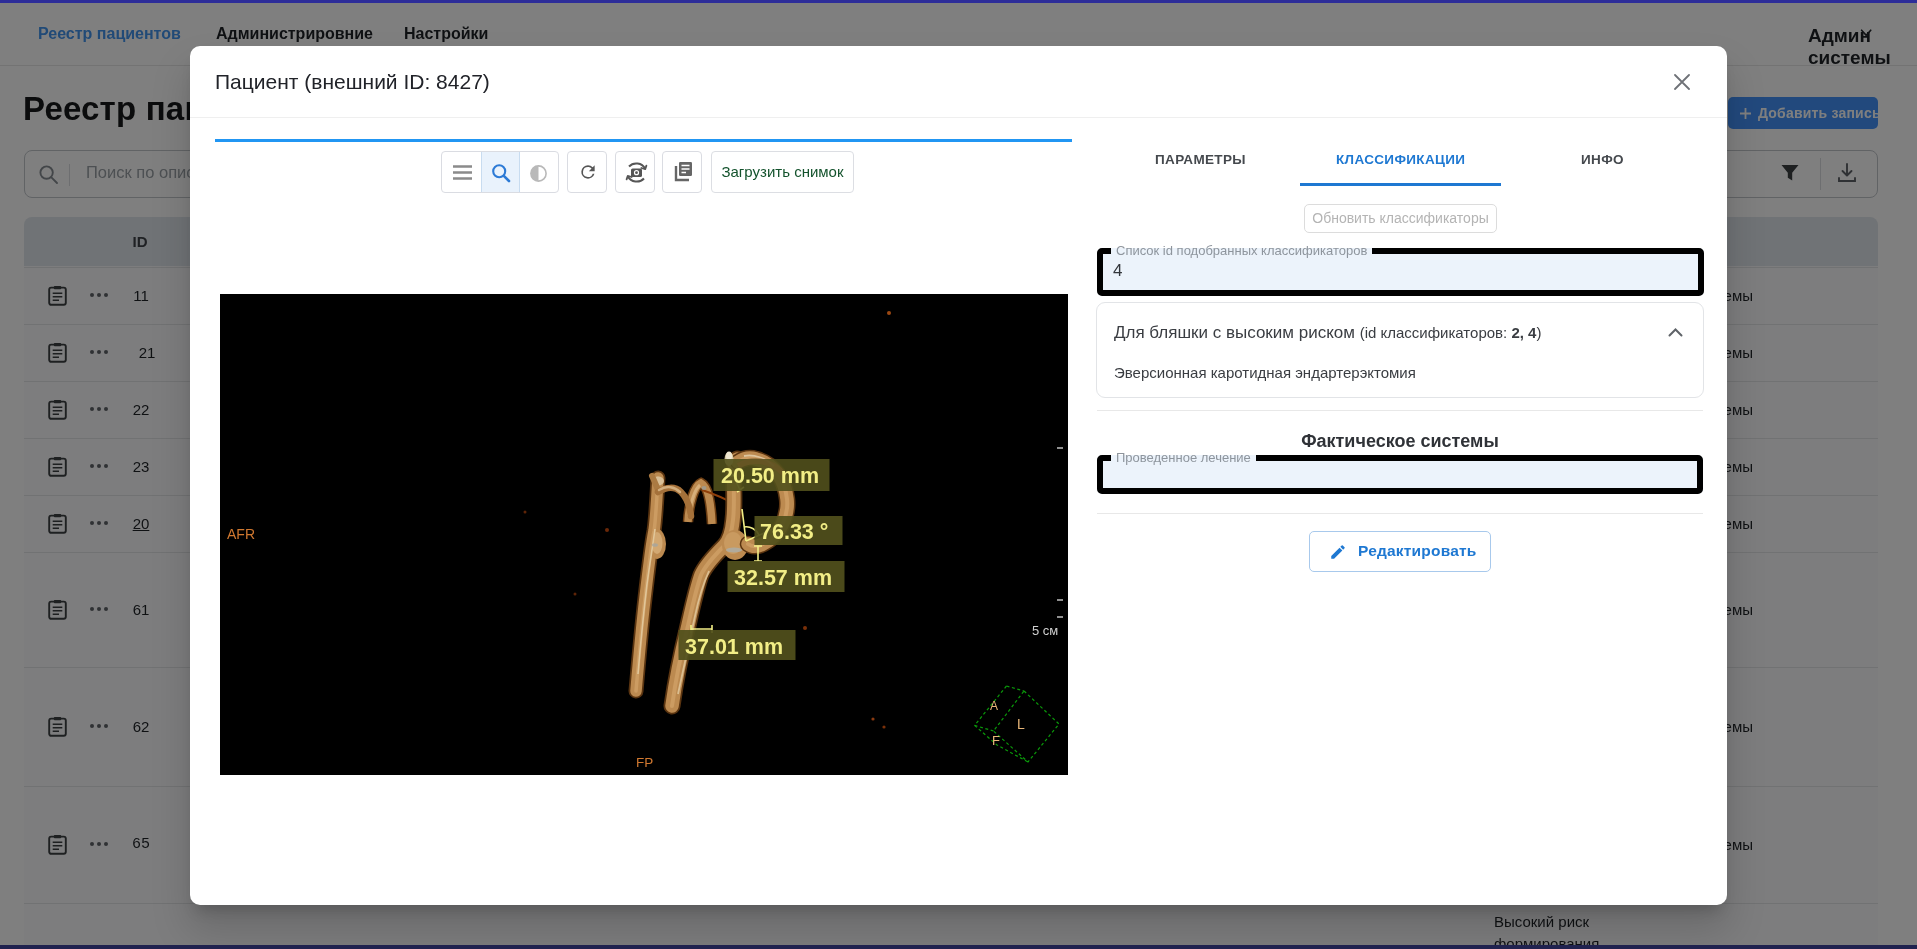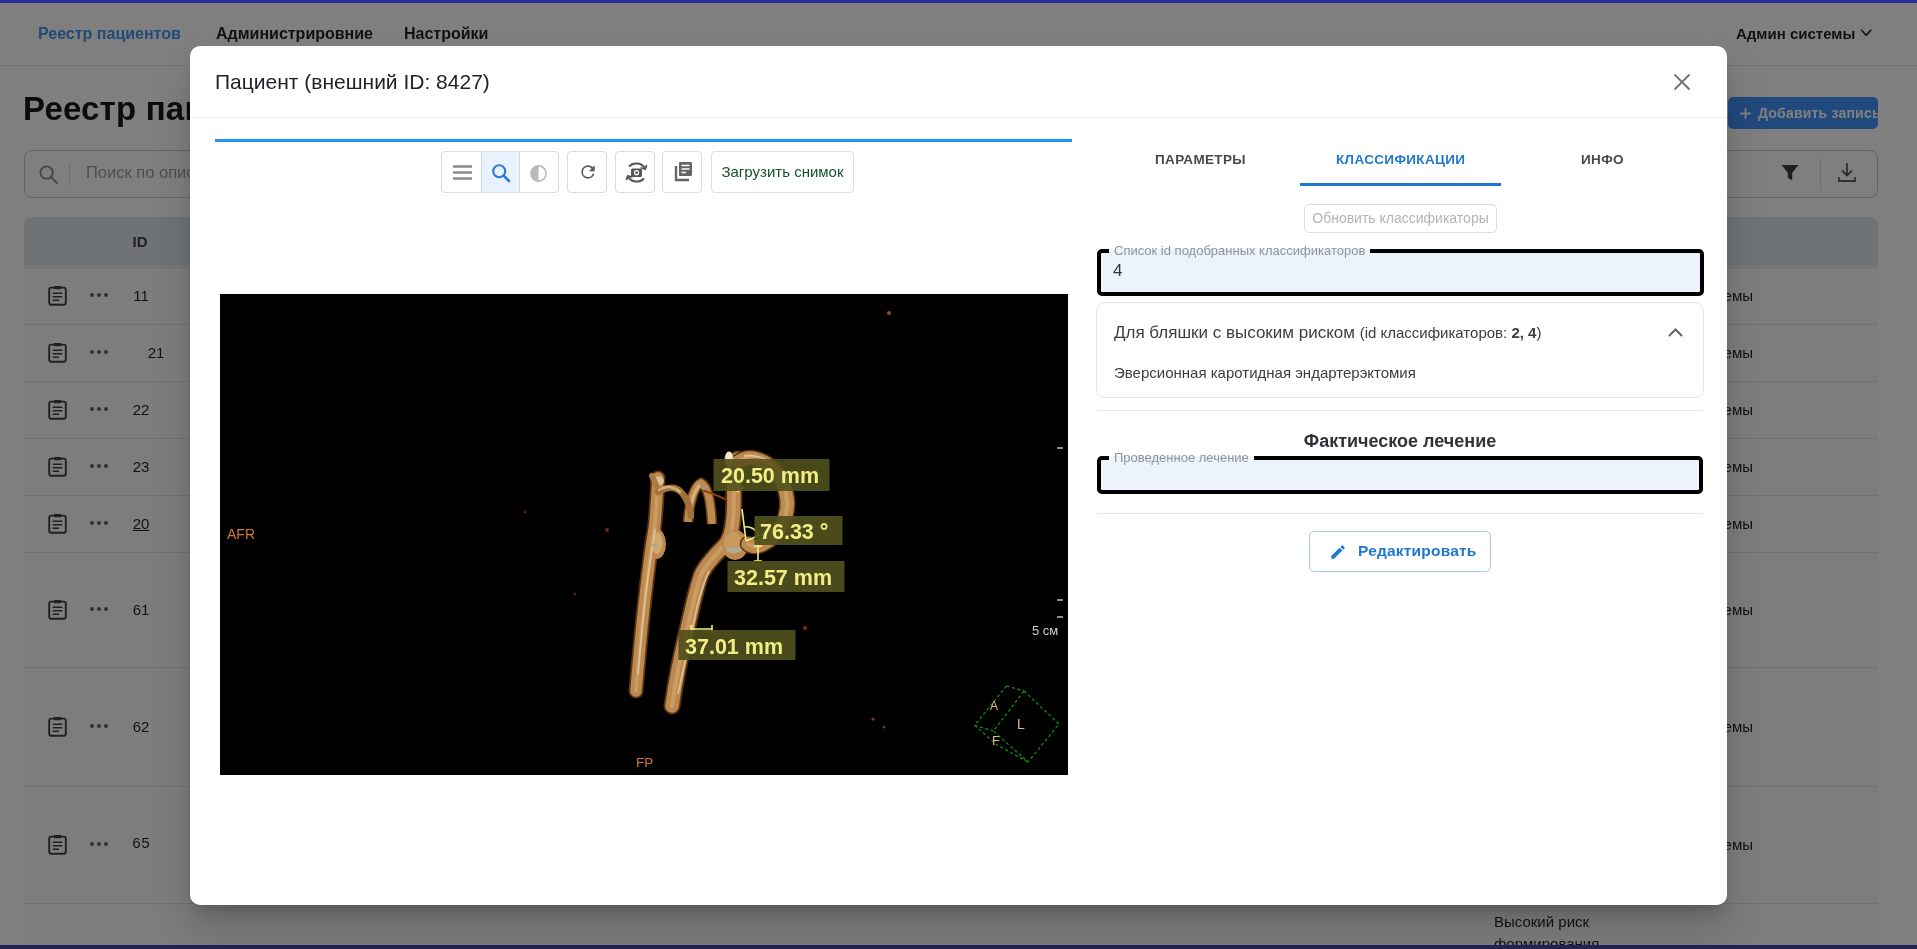--- a/index.html
+++ b/index.html
@@ -56,21 +56,21 @@
     border:1px solid #dcdee3; border-radius:4px; color:#14532d; font-size:15px;
     text-align:center; line-height:40px; }
 
   
   .tab { position:absolute; top:106px; font-size:13.5px; font-weight:700; letter-spacing:0.35px; color:#45494e; }
   .tab.active { color:#1e78d2; }
   #tabline { position:absolute; left:1110px; top:137px; width:201px; height:2.5px; background:#1e78d2; }
   #refreshbtn { position:absolute; left:1114px; top:158px; width:193px; height:29px;
     border:1px solid #dcdcdc; border-radius:5px; color:#b4b4b4; font-size:14px;
     text-align:center; line-height:27px; background:#fff; }
-  fieldset { position:absolute; border:4px solid #000000; border-radius:5px; background:#ecf3fb; }
+  fieldset { position:absolute; border:6px solid #000000; border-radius:5px; background:#ecf3fb; }
   fieldset legend { margin-left:8px; padding:0 5px; font-size:13px; color:#8e959d; }
   #fs1 { left:907px; top:197px; width:607px; height:53px; }
   #card { position:absolute; left:906px; top:256px; width:608px; height:96px; background:#fff;
     border:1px solid #e2e4e7; border-radius:9px; }
   #cardtitle { position:absolute; left:17px; top:20px; font-size:17px; color:#3a3d42; }
   #cardtitle .small { font-size:15px; }
   #cardsub { position:absolute; left:17px; top:61px; font-size:15px; color:#3a3d42; }
   .hdiv { position:absolute; left:907px; width:606px; height:1px; background:#e8e8e8; }
   #facttitle { position:absolute; left:907px; top:385px; width:606px; text-align:center;
     font-size:18px; font-weight:700; color:#2f3237; }
@@ -81,21 +81,21 @@
     color:#1e78d2; letter-spacing:0.2px; }
 </style>
 </head>
 <body>
 <div id="stage">
 
   <div id="nav">
     <span class="navlink active" style="left:38px;">Реестр пациентов</span>
     <span class="navlink" style="left:216px;">Администрировние</span>
     <span class="navlink" style="left:404px;">Настройки</span>
-    <span class="navlink" style="left:1736px; font-size:15px;">Админ системы</span>
+    <span class="navlink" style="left:1808px; font-size:19px;">Админ системы</span>
     <svg class="abs" style="left:1860px; top:29px;" width="14" height="10" viewBox="0 0 16 12">
       <path d="M1.5 1.5 L7 7.5 L12.5 1.5" fill="none" stroke="#23262b" stroke-width="2" stroke-linecap="round"></path>
     </svg>
   </div>
   <div id="h1">Реестр пациентов</div>
 
   <div id="searchbox">
     <svg class="abs" style="left:13px; top:13px;" width="21" height="21" viewBox="0 0 21 21">
       <circle cx="8.6" cy="8.6" r="6.2" fill="none" stroke="#878d93" stroke-width="1.9"></circle>
       <line x1="13.4" y1="13.4" x2="19" y2="19" stroke="#878d93" stroke-width="1.9" stroke-linecap="round"></line>
@@ -141,21 +141,21 @@
     <svg class="abs" style="left:24px; top:125.0px;" width="19" height="21" viewBox="0 0 19 21">
       <rect x="1.2" y="2.6" width="16.6" height="17.2" rx="2" fill="none" stroke="#3c4043" stroke-width="1.9"></rect>
       <rect x="5.8" y="0.9" width="7.4" height="3.4" rx="1" fill="#3c4043"></rect>
       <path d="M4.7 8.3 H14.3 M4.7 11.8 H14.3 M4.7 15.3 H11" stroke="#3c4043" stroke-width="1.6"></path>
     </svg>
     <div class="dots" style="left:66px; top:133.0px;">
         <i style="left:0;"></i>
         <i style="left:7px;"></i>
         <i style="left:14px;"></i>
       </div>
-    <div class="idtxt" style="left:122px; top:126.5px; width:20px; text-align:center;">21</div>
+    <div class="idtxt" style="left:113px; top:126.5px; width:20px; text-align:center;">21</div>
     <div class="rtxt" style="left:1629px; top:126.5px; width:100px; text-align:right;">системы</div>
     <div class="row" style="top:163.5px; height:57px;"></div>
     <svg class="abs" style="left:24px; top:182.0px;" width="19" height="21" viewBox="0 0 19 21">
       <rect x="1.2" y="2.6" width="16.6" height="17.2" rx="2" fill="none" stroke="#3c4043" stroke-width="1.9"></rect>
       <rect x="5.8" y="0.9" width="7.4" height="3.4" rx="1" fill="#3c4043"></rect>
       <path d="M4.7 8.3 H14.3 M4.7 11.8 H14.3 M4.7 15.3 H11" stroke="#3c4043" stroke-width="1.6"></path>
     </svg>
     <div class="dots" style="left:66px; top:190.0px;">
         <i style="left:0;"></i>
         <i style="left:7px;"></i>
@@ -392,21 +392,21 @@
 
     <div id="card">
       <div id="cardtitle">Для бляшки с высоким риском <span class="small">(id классификаторов: <b>2, 4</b>)</span></div>
       <svg class="abs" style="left:571px; top:25px;" width="15" height="9" viewBox="0 0 15 9">
         <path d="M1.5 7.5 L7.5 1.5 L13.5 7.5" fill="none" stroke="#5f6368" stroke-width="2" stroke-linecap="round"></path>
       </svg>
       <div id="cardsub">Эверсионная каротидная эндартерэктомия</div>
     </div>
 
     <div class="hdiv" style="top:364px;"></div>
-    <div id="facttitle">Фактическое лечение</div>
+    <div id="facttitle">Фактическое системы</div>
     <fieldset id="fs2">
       <legend>Проведенное лечение</legend>
     </fieldset>
     <div class="hdiv" style="top:467px;"></div>
 
     <div id="editbtn">
       <svg class="abs" style="left:19px; top:11px;" width="18" height="18" viewBox="0 0 24 24">
         <path d="M3 17.25V21h3.75L17.81 9.94l-3.75-3.75L3 17.25zM20.71 7.04a1 1 0 0 0 0-1.41l-2.34-2.34a1 1 0 0 0-1.41 0l-1.83 1.83 3.75 3.75 1.83-1.83z" fill="#1e78d2"></path>
       </svg>
       <span>Редактировать</span>

